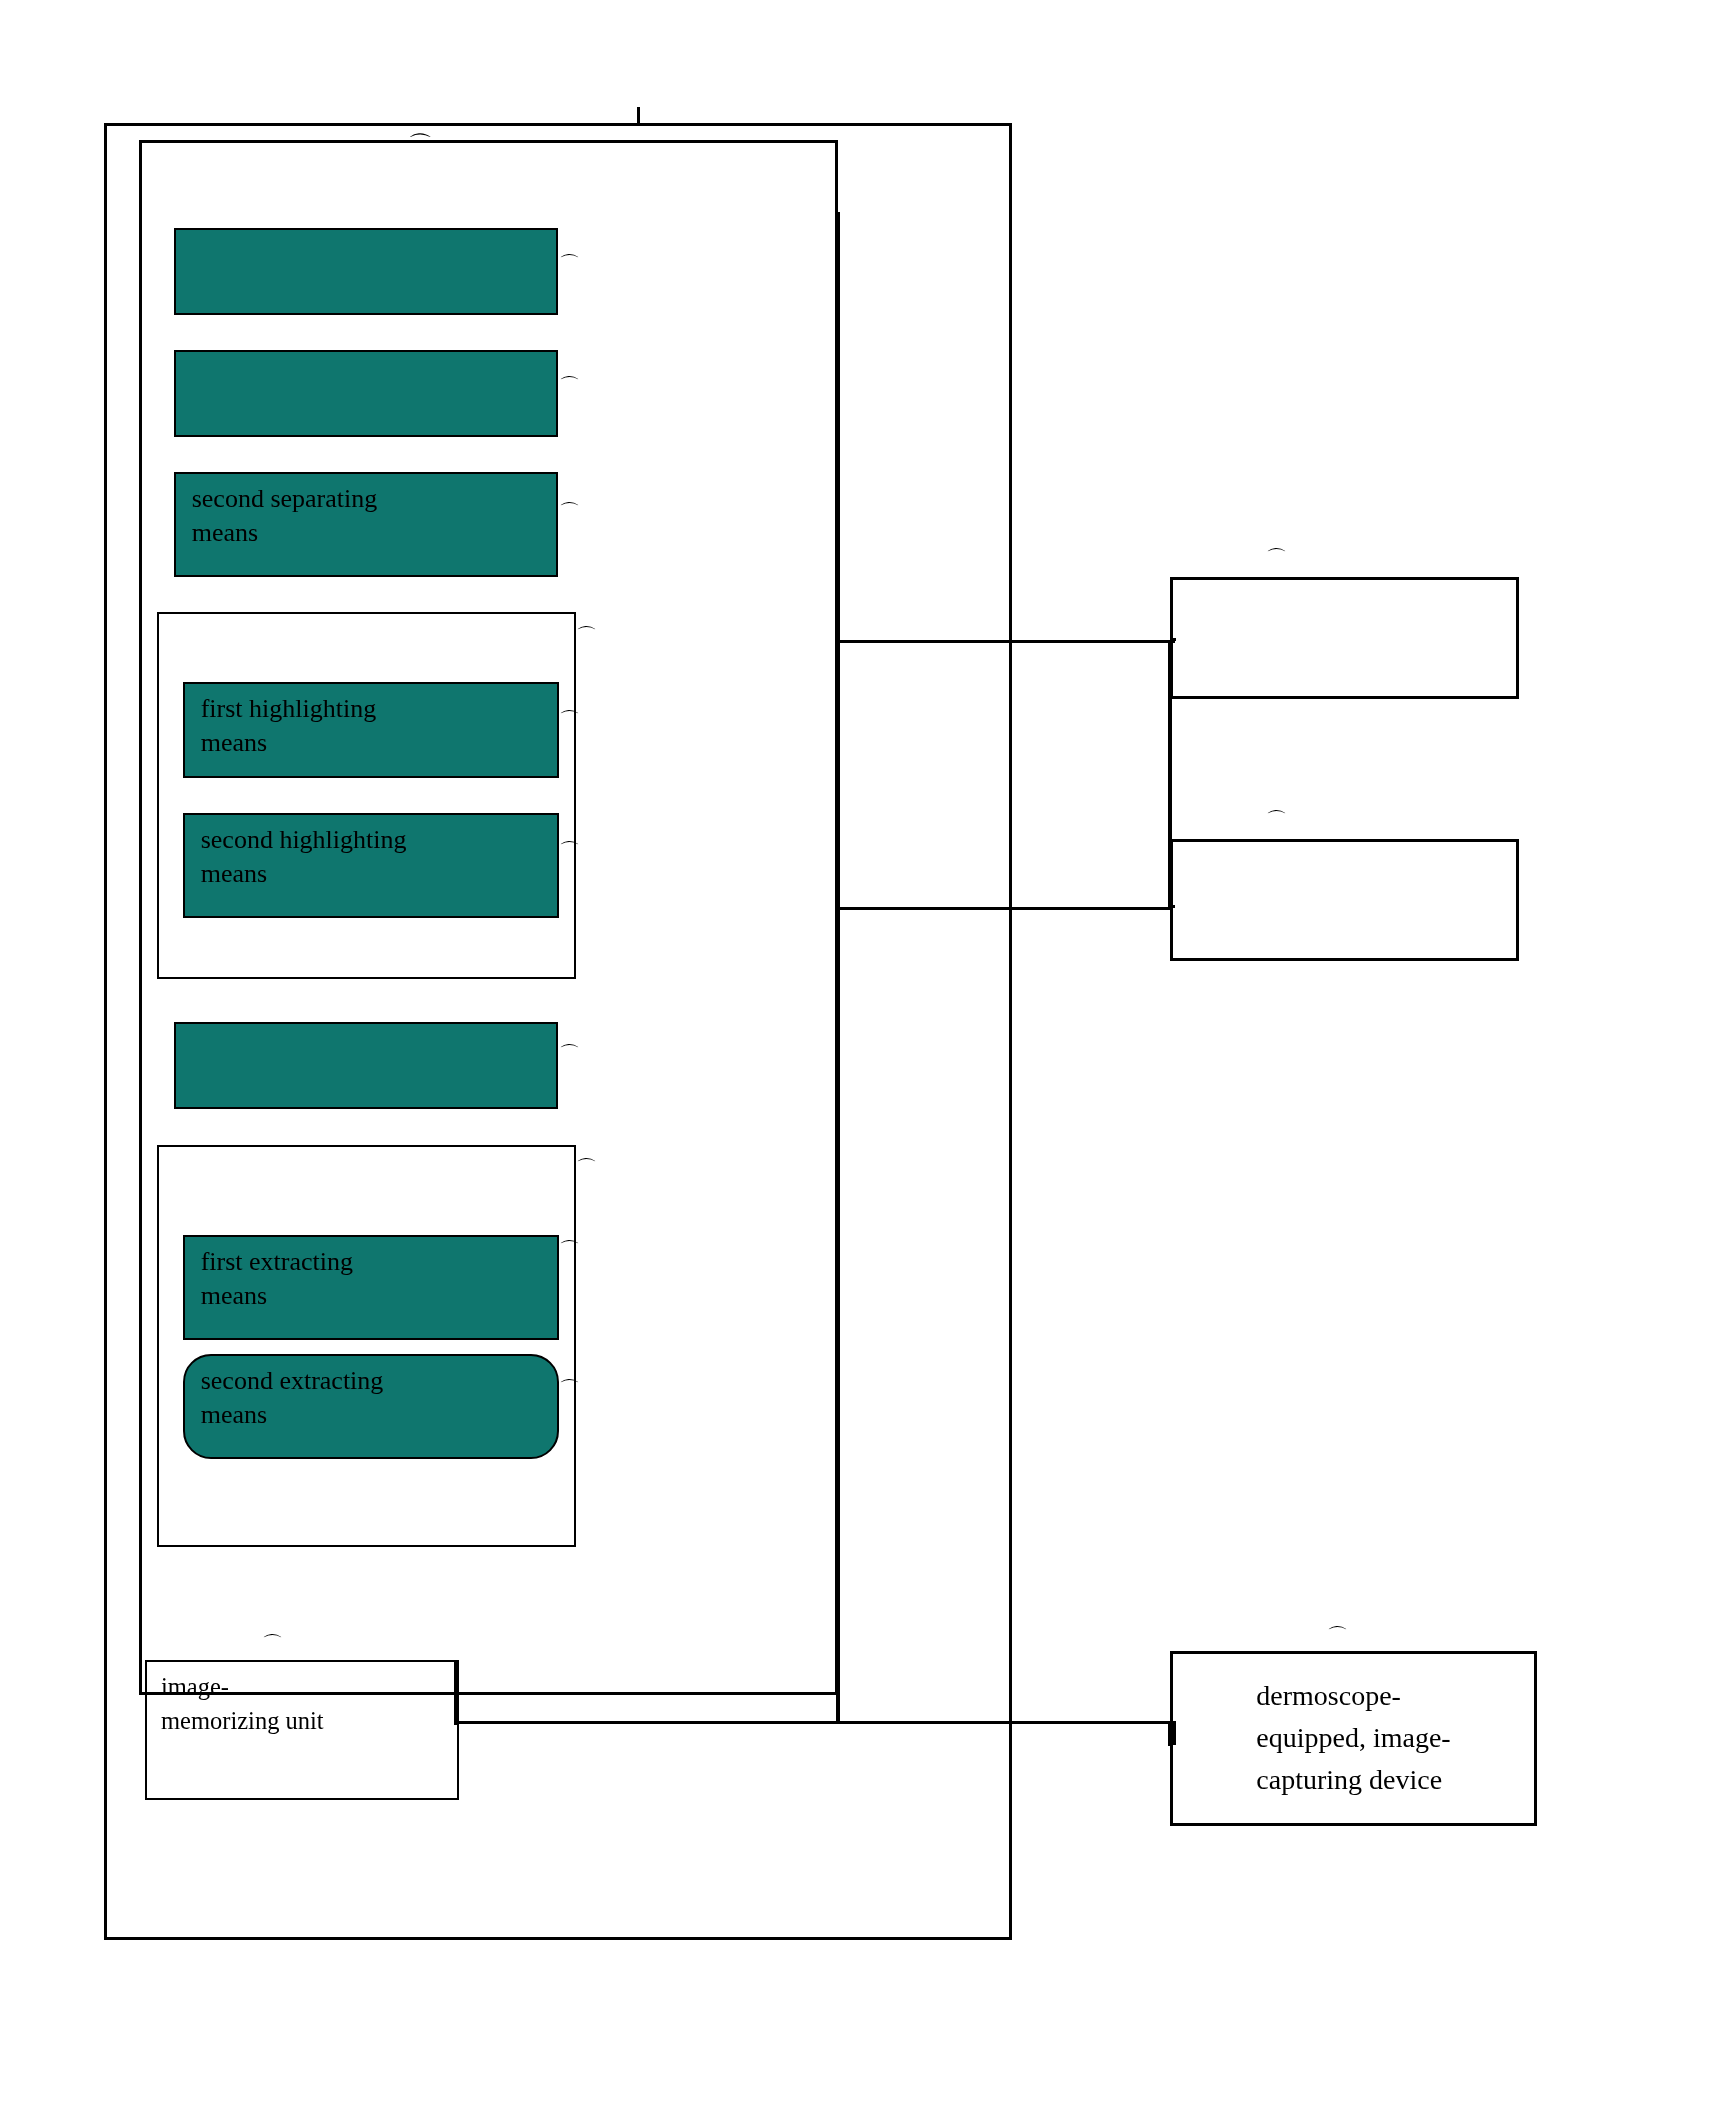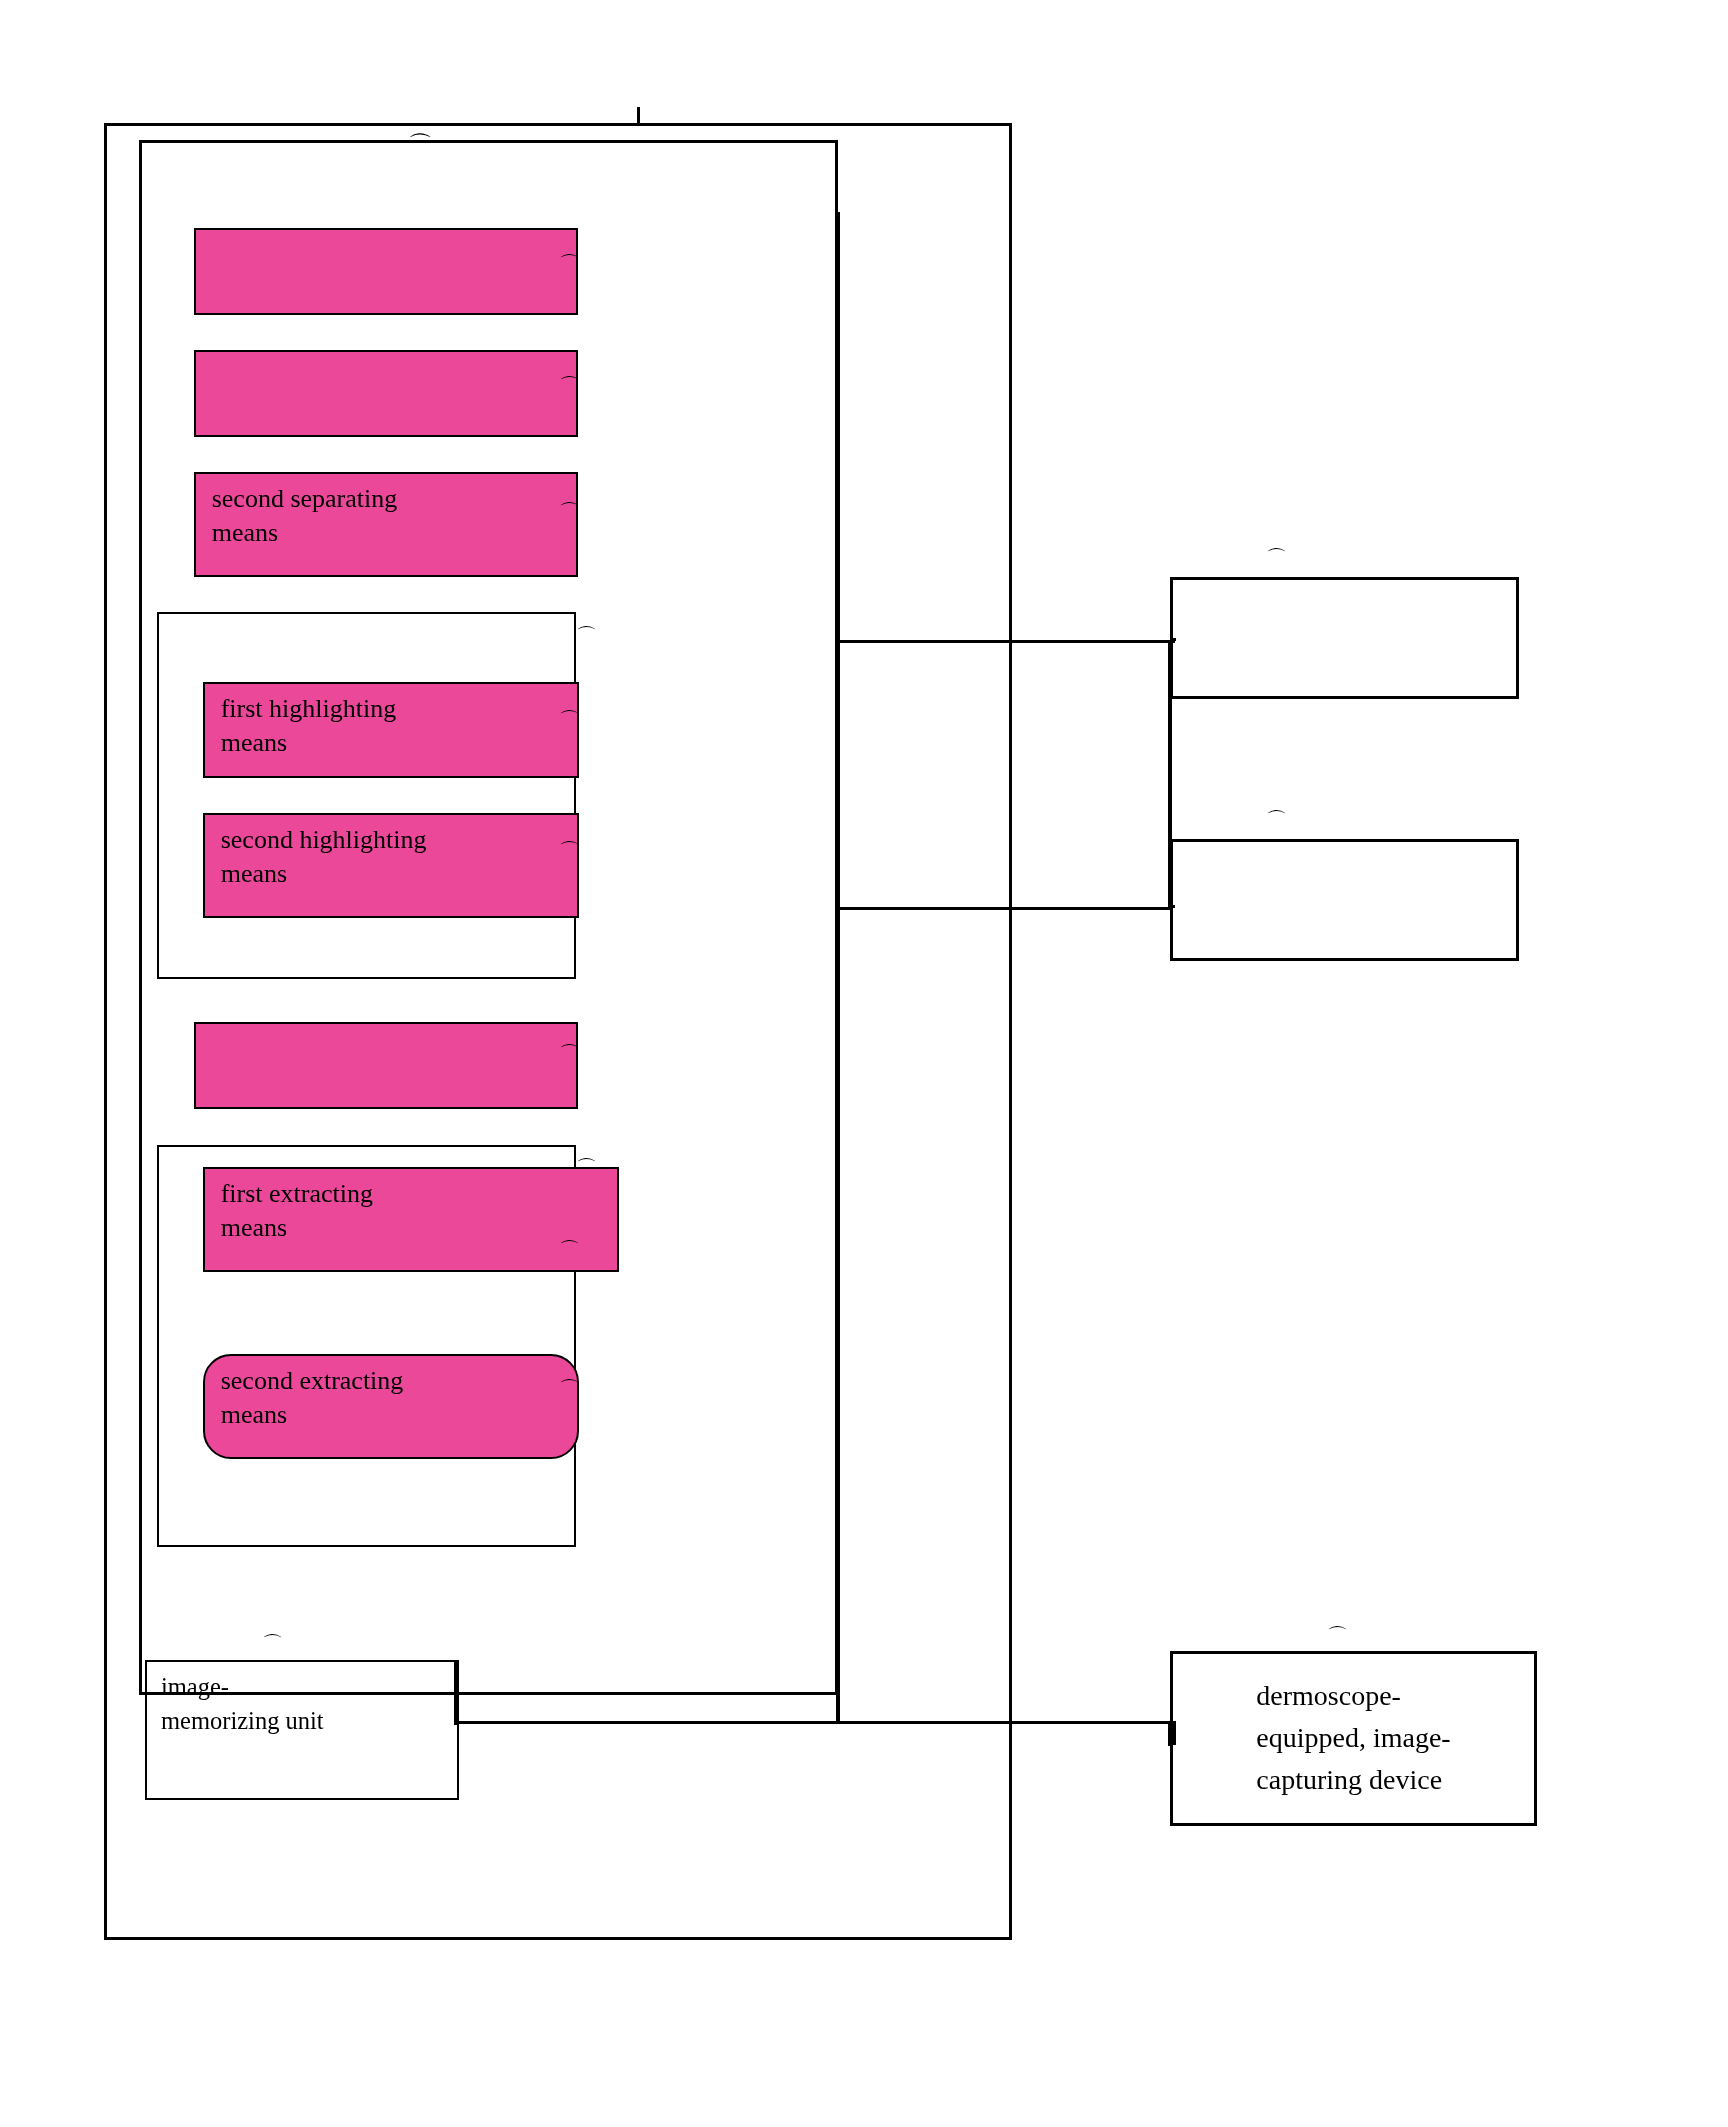--- a/index.html
+++ b/index.html
@@ -56,25 +56,24 @@
       position: absolute;
       left: 96px;
       top: 94px;
       font-size: 30px;
     }
 
     
     .comp-box {
       position: absolute;
       border: 2.6px solid #000;
-      background: #ec4899;
+      background: #0f766e;
       display: flex;
       align-items: center;
       padding: 8.7px 15.7px;
-      margin-left: 20px;
     }
     .comp-box span {
       font-size: 26px;
       line-height: 1.3;
     }
 
     
     .box-101a {
       left: 122px;
       top: 175px;
@@ -150,22 +149,22 @@
     .box-101f-label {
       position: absolute;
       left: 122px;
       top: 1099px;
       font-size: 26px;
     }
 
     
     .box-101f1 {
       left: 131px;
-      top: 1114px;
-      width: 416px;
+      top: 1182px;
+      width: 376px;
       height: 105px;
     }
 
     
     .box-101f2 {
       left: 131px;
       top: 1301px;
       width: 376px;
       height: 105px;
     }

